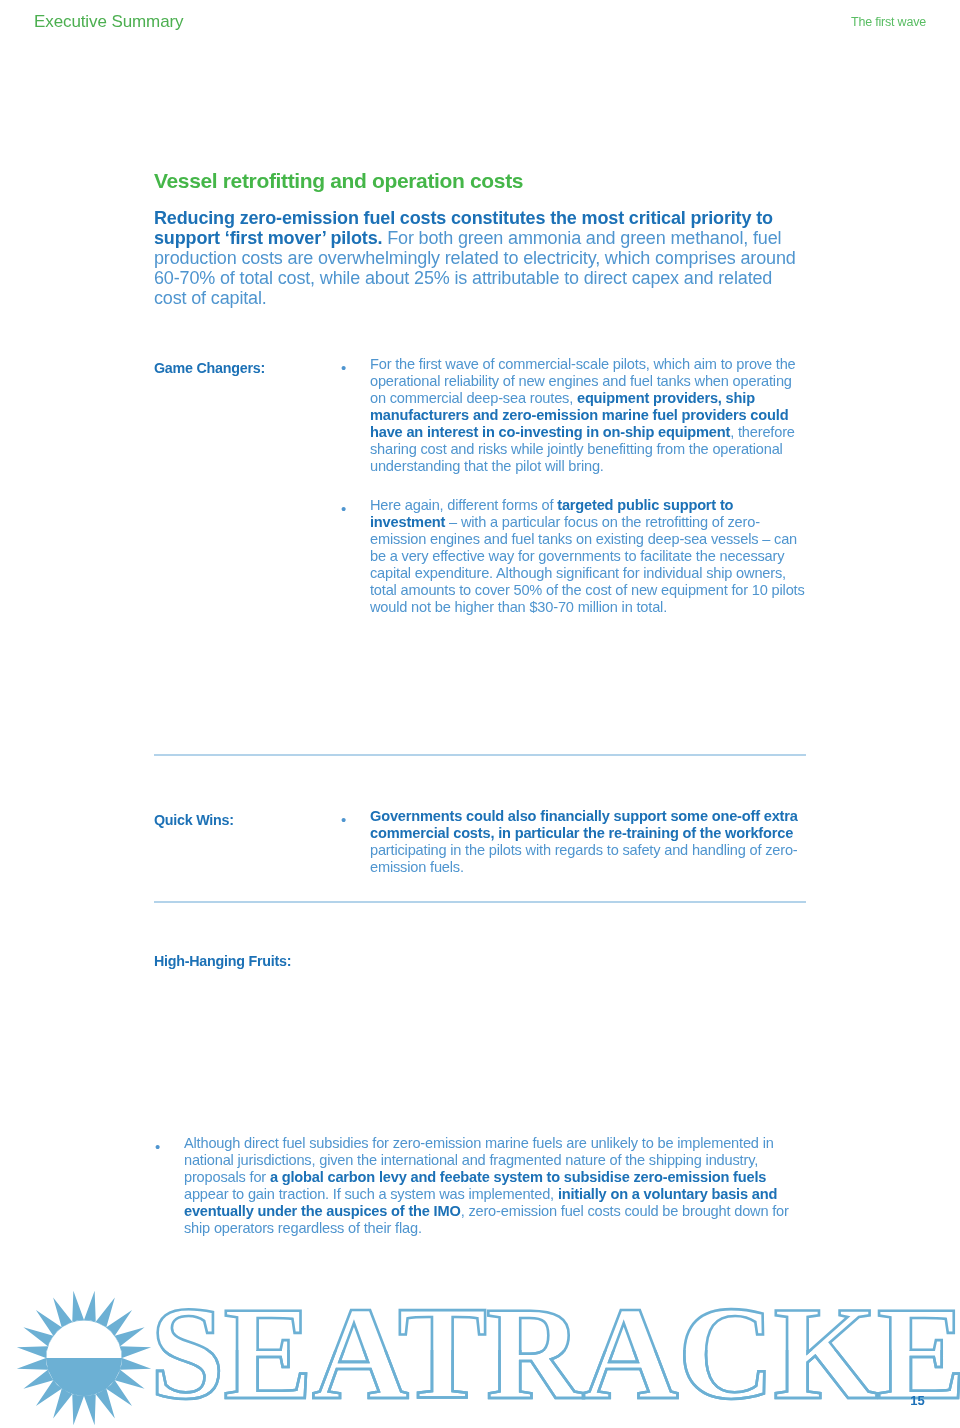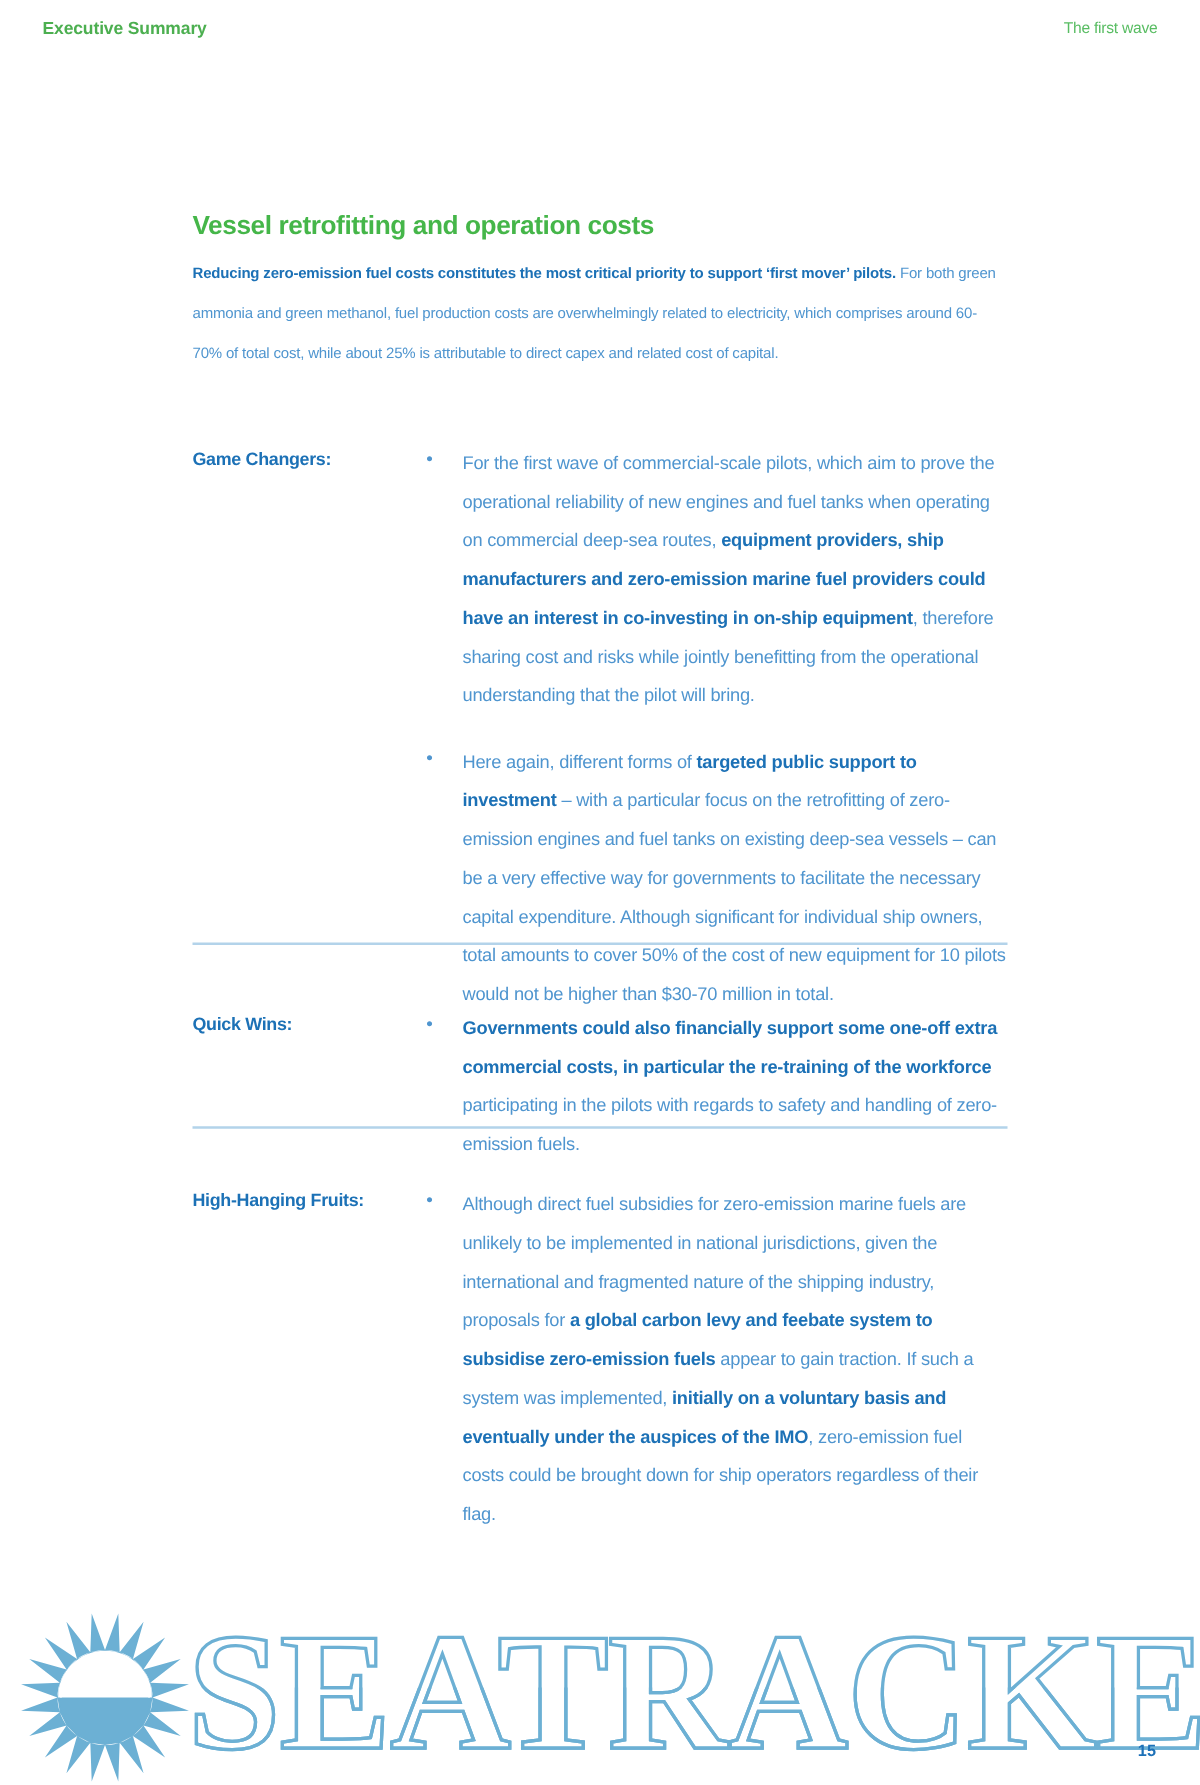--- a/index.html
+++ b/index.html
@@ -24,22 +24,22 @@
     left: 0;
     width: 960px;
     height: 24px;
     padding: 0 34px 0 34px;
     display: flex;
     align-items: center;
     justify-content: space-between;
   }
   .header-left {
     color: #4caf50;
-    font-size: 14px;
-    font-weight: bold;
+    font-size: 17px;
+    font-weight: normal;
     letter-spacing: -0.1px;
   }
   .header-right {
     color: #59bd63;
     font-size: 12.5px;
     font-weight: normal;
     letter-spacing: -0.2px;
   }
 
   
@@ -59,22 +59,22 @@
     font-weight: bold;
     letter-spacing: -0.35px;
     margin-top: 27px;
   }
 
   .intro {
     position: absolute;
     top: 190px;
     left: 0;
     width: 645px;
-    font-size: 12px;
-    line-height: 32px;
+    font-size: 18px;
+    line-height: 20px;
     color: #4f95cf;
     letter-spacing: -0.15px;
   }
   .intro b {
     color: #1c71b6;
     font-weight: bold;
   }
 
   
   .row {
@@ -111,21 +111,21 @@
     width: 30px;
     color: #4f95cf;
     font-size: 15px;
     line-height: 24.2px;
     text-align: left;
     padding-left: 1px;
   }
   .bullet-text {
     flex: 1 1 auto;
     font-size: 14.6px;
-    line-height: 31px;
+    line-height: 17px;
     color: #4f95cf;
     letter-spacing: -0.18px;
   }
   .bullet-text b {
     color: #1c71b6;
     font-weight: bold;
   }
 
   
   .divider {
@@ -211,21 +211,21 @@
     </div>
     <div class="row" style="top: 779px; left: 154px;">
       <div class="row-label">Quick Wins:</div>
       <div class="bullets">
         <div class="bullet">
           <div class="bullet-dot">•</div>
           <div class="bullet-text"><b>Governments could also financially support some one-off extra commercial costs, in particular the re-training of the workforce</b><span> participating in the pilots with regards to safety and handling of zero-emission fuels.</span></div>
         </div>
       </div>
     </div>
-    <div class="row" style="top: 920px; left: 154px;">
+    <div class="row" style="top: 920px; left: 154px; flex-direction: column;">
       <div class="row-label">High-Hanging Fruits:</div>
       <div class="bullets">
         <div class="bullet">
           <div class="bullet-dot">•</div>
           <div class="bullet-text"><span>Although direct fuel subsidies for zero-emission marine fuels are unlikely to be implemented in national jurisdictions, given the international and fragmented nature of the shipping industry, proposals for </span><b>a global carbon levy and feebate system to subsidise zero-emission fuels</b><span> appear to gain traction. If such a system was implemented, </span><b>initially on a voluntary basis and eventually under the auspices of the IMO</b><span>, zero-emission fuel costs could be brought down for ship operators regardless of their flag.</span></div>
         </div>
       </div>
     </div>
   </div>
 

